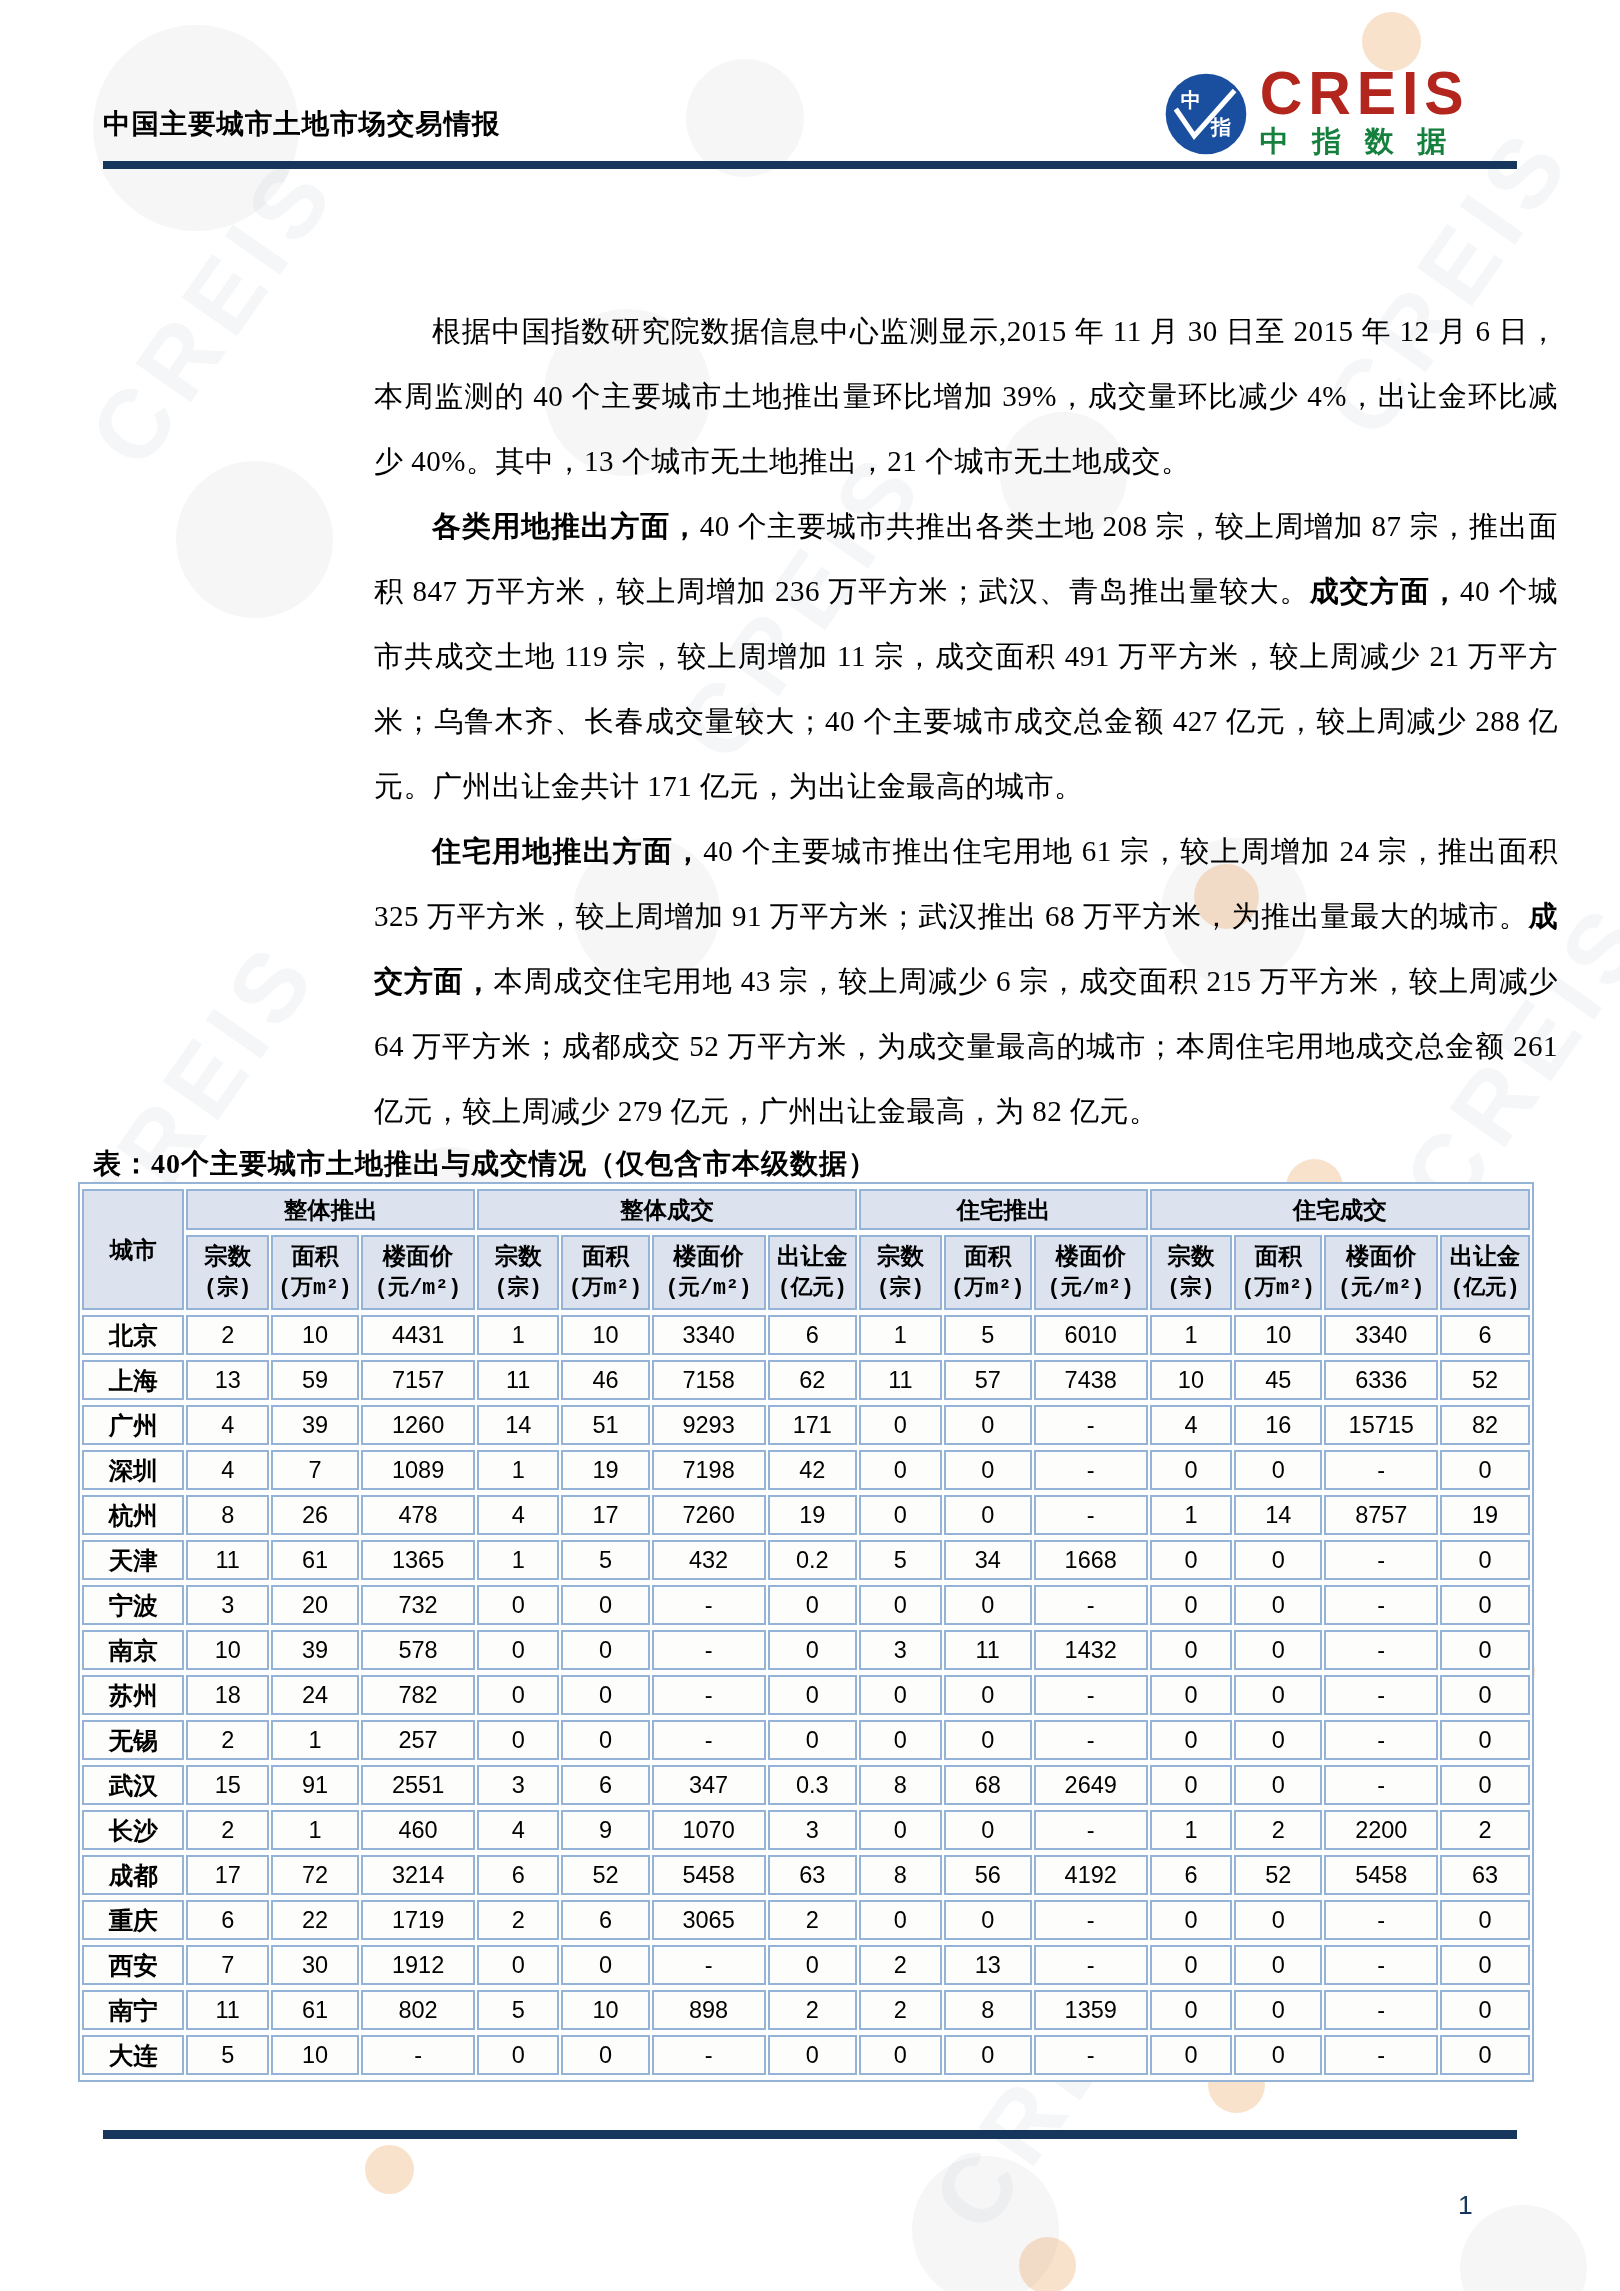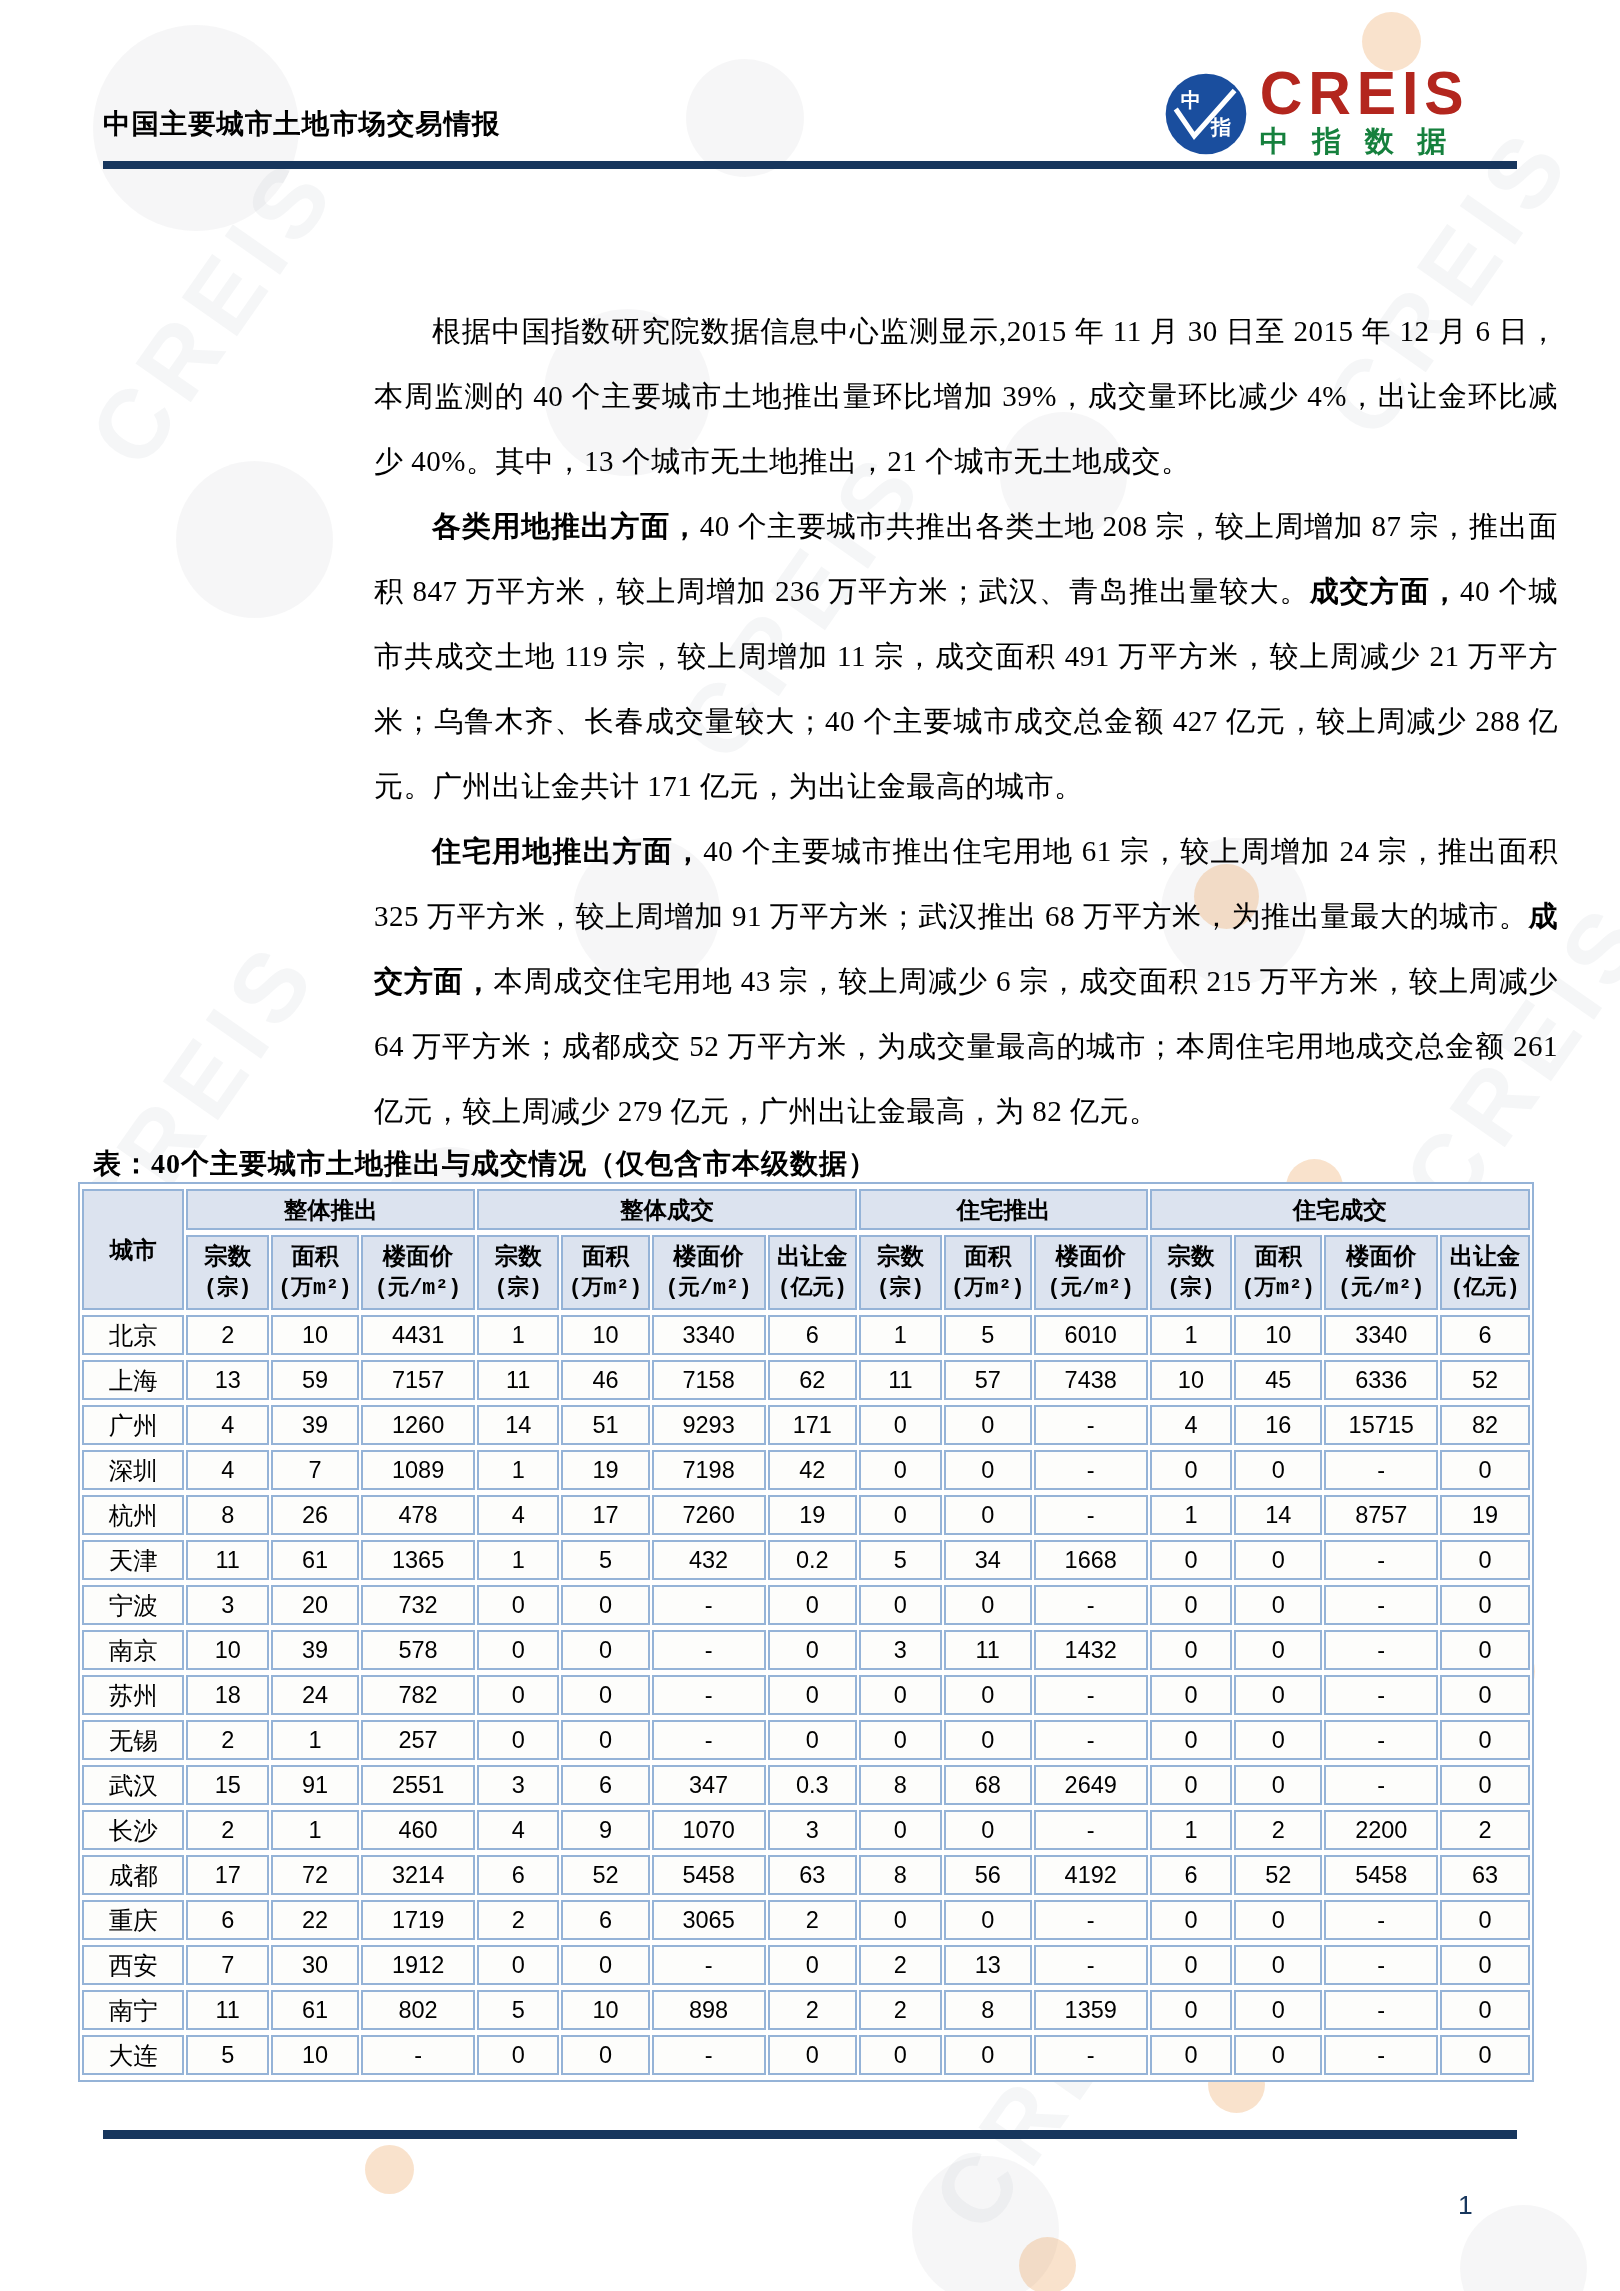--- a/index.html
+++ b/index.html
@@ -84,21 +84,21 @@
   th.city-h{font-size:25.5px;}
   th.sub-h{height:71px;line-height:31px;font-family:Liberation Mono, monospace;}
   th.sub-h .h-unit{font-size:21.6px;}
   table.data tbody td{
     height:36px;font-size:23.5px;
     font-family:"Liberation Sans","DejaVu Sans",sans-serif;
     background:#FDFDFB;
   }
   table.data tbody td.city{
     font-family:"Liberation Serif","DejaVu Serif",serif;
-    font-weight:normal;font-size:24.5px;
+    font-weight:bold;font-size:24.5px;
   }
   
   .footer-rule{position:absolute;left:103px;top:2130px;width:1414px;height:8.8px;background:var(--navy,#17365D);}
   .footer-note{
     position:absolute;left:116px;top:2150px;width:1404px;
     color:var(--navy,#17365D);font-weight:bold;font-size:22.5px;line-height:33px;
     text-align:justify;letter-spacing:0.5px;
   }
   .page-number{
     position:absolute;left:1458px;top:2190px;

